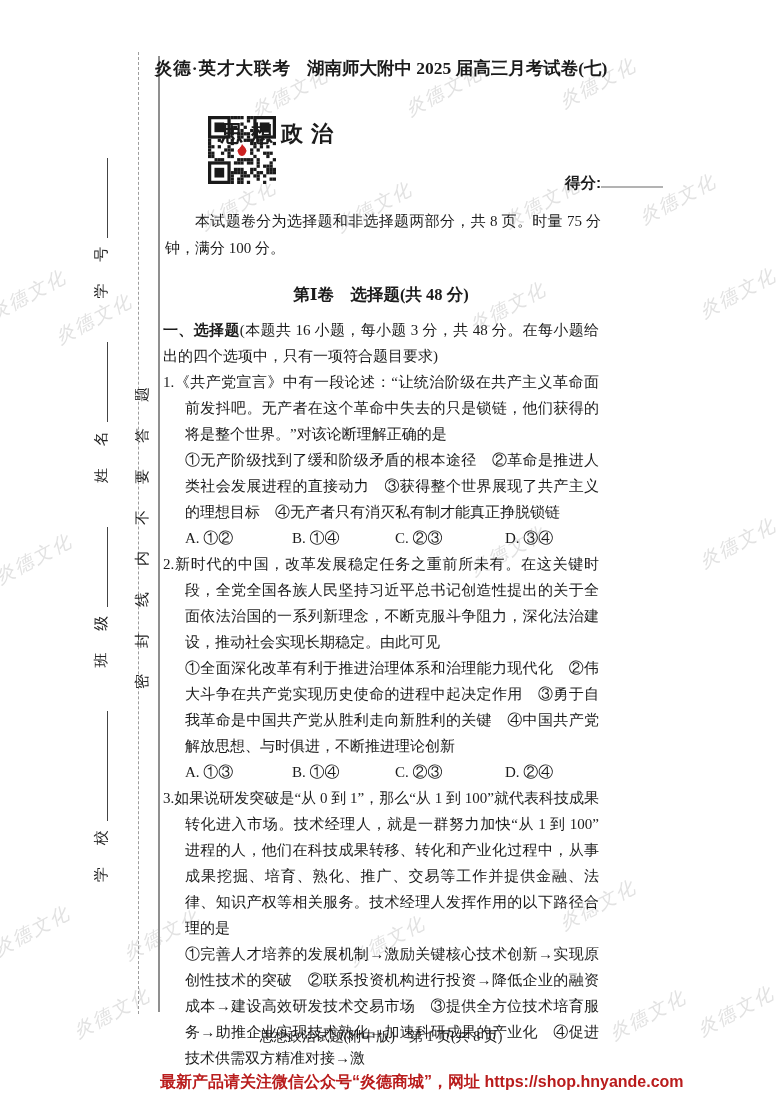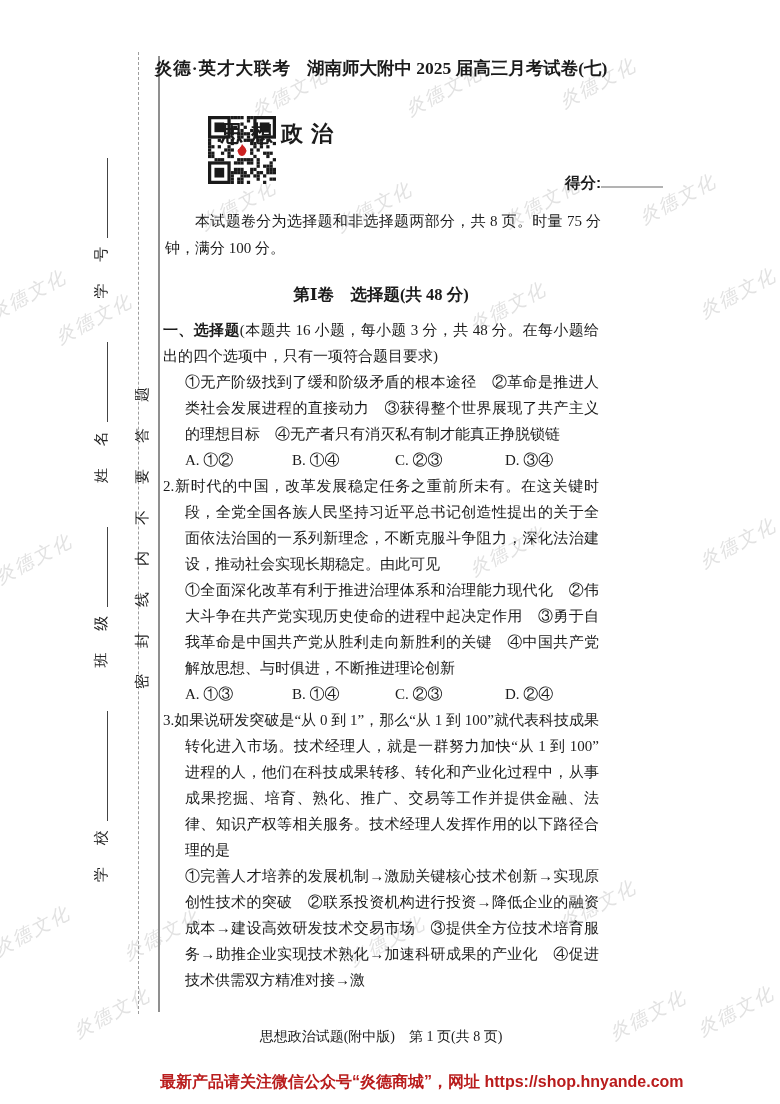--- a/index.html
+++ b/index.html
@@ -244,20 +244,21 @@
       <span>得分:</span><span class="scoreline"></span>
     </div>
 
     <p class="intro">本试题卷分为选择题和非选择题两部分，共 8 页。时量 75 分钟，满分 100 分。</p>
 
     <div class="vol">第Ⅰ卷　选择题(共 48 分)</div>
 
     <div class="qbody">
       <p class="instr"><b class="hei">一、选择题</b><span>(本题共 16 小题，每小题 3 分，共 48 分。在每小题给出的四个选项中，只有一项符合题目要求)</span></p>
 
+      <p class="stem"><span>1.</span><span>《共产党宣言》中有一段论述：“让统治阶级在共产主义革命面前发抖吧。无产者在这个革命中失去的只是锁链，他们获得的将是整个世界。”对该论断理解正确的是</span></p>
       <p class="opts">①无产阶级找到了缓和阶级矛盾的根本途径　②革命是推进人类社会发展进程的直接动力　③获得整个世界展现了共产主义的理想目标　④无产者只有消灭私有制才能真正挣脱锁链</p>
       <div class="choices">
         <span class="c1">A. ①②</span>
         <span class="c2">B. ①④</span>
         <span class="c3">C. ②③</span>
         <span class="c4">D. ③④</span>
       </div>
 
       <p class="stem"><span>2.</span><span>新时代的中国，改革发展稳定任务之重前所未有。在这关键时段，全党全国各族人民坚持习近平总书记创造性提出的关于全面依法治国的一系列新理念，不断克服斗争阻力，深化法治建设，推动社会实现长期稳定。由此可见</span></p>
       <p class="opts">①全面深化改革有利于推进治理体系和治理能力现代化　②伟大斗争在共产党实现历史使命的进程中起决定作用　③勇于自我革命是中国共产党从胜利走向新胜利的关键　④中国共产党解放思想、与时俱进，不断推进理论创新</p>

